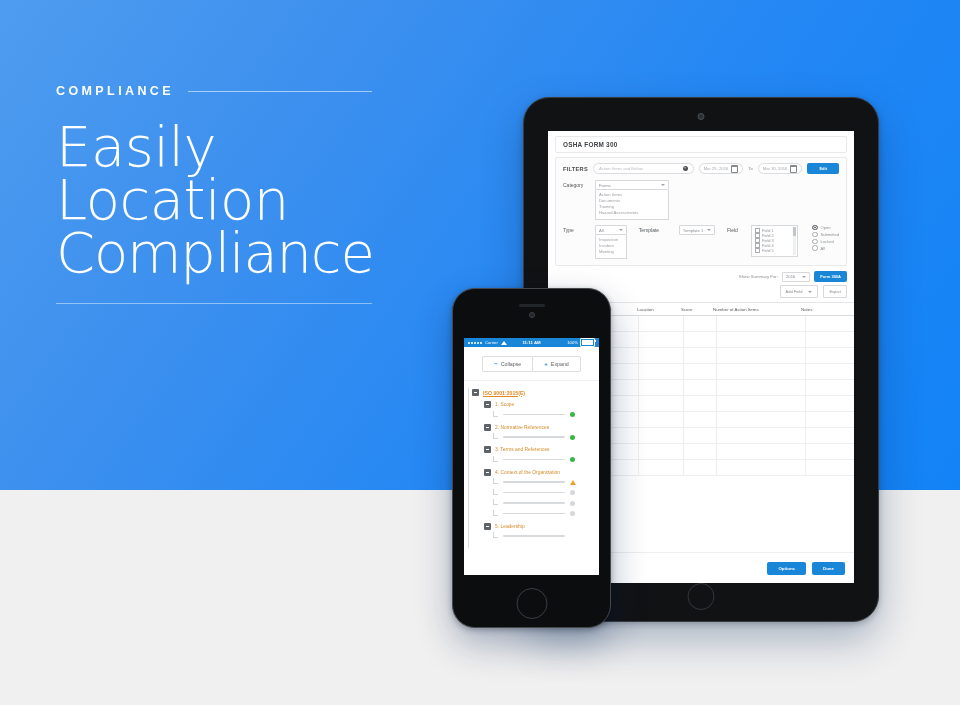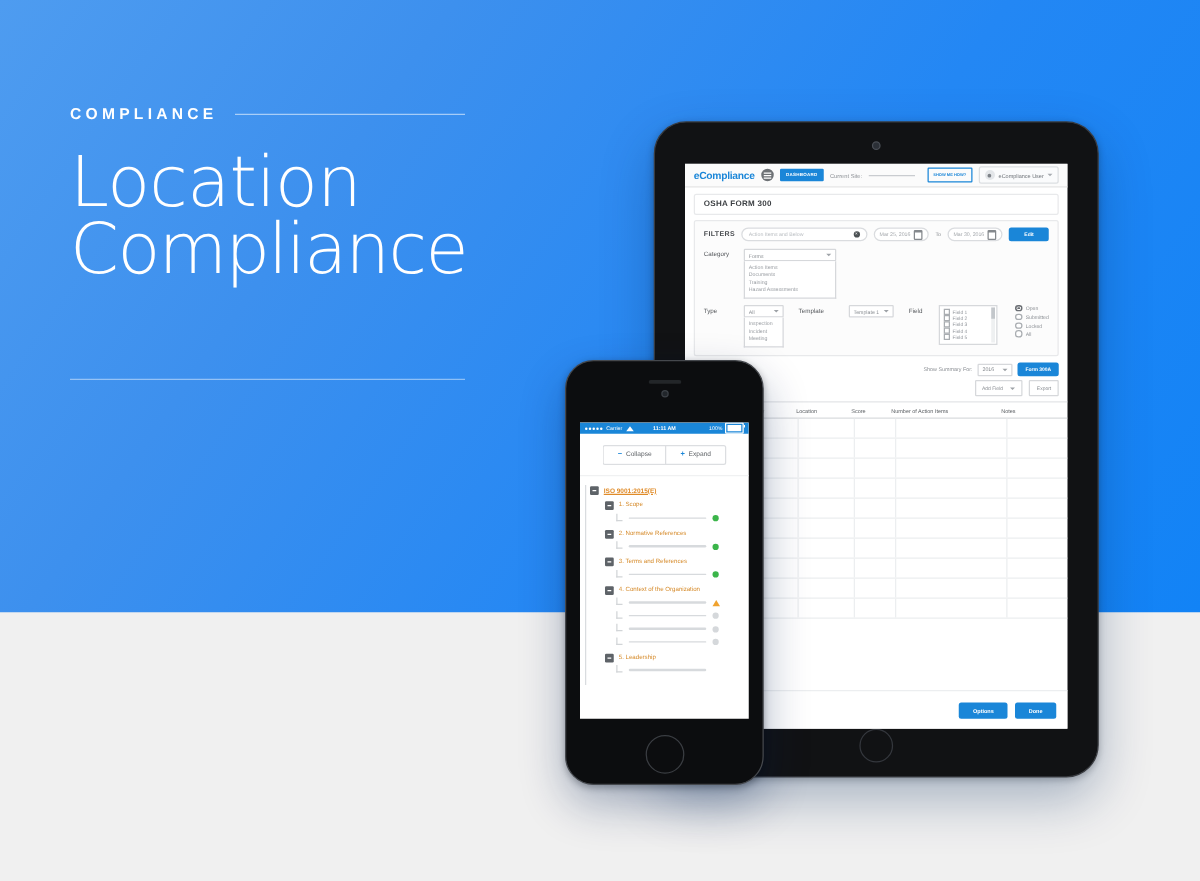--- a/index.html
+++ b/index.html
@@ -312,52 +312,33 @@
 
   <div class="bg-blue"></div>
   <div class="bg-gray"></div>
 
   <div class="copy">
     <div class="eyebrow-row">
       <div class="eyebrow">COMPLIANCE</div>
       <div class="eyebrow-rule"></div>
     </div>
     <div class="headline">
+      <span class="l1">Easily</span>
       <span class="l2">Location</span>
       <span class="l3">Compliance</span>
     </div>
   </div>
   <div class="bottom-rule"></div>
 
   <div class="tablet">
     <div class="tablet-cam"></div>
     <div class="tablet-home"></div>
 
     <div class="tablet-screen">
 
-      <div class="t-topbar">
-        <div class="t-logo">eCompliance</div>
-        <div class="t-hamb">
-            <i></i>
-            <i></i>
-            <i></i>
-          </div>
-        <div class="t-bluebtn">DASHBOARD</div>
-        <div class="t-cursite">Current Site:</div>
-        <div class="t-siteline"></div>
-        <div class="t-spacer"></div>
-        <div class="t-outlinebtn">SHOW ME HOW?</div>
-        <div class="t-user">
-          <div class="t-avatar">
-              <s></s>
-            </div>
-          <div class="t-username">eCompliance User</div>
-          <div class="t-caret"></div>
-        </div>
-      </div>
 
       <div class="t-pagebar">
         <div class="t-pagetitle">OSHA FORM 300</div>
       </div>
 
       <div class="t-filterwrap">
         <div class="t-filterrow">
           <div class="t-filterlabel">FILTERS</div>
           <div class="t-search">
             <div class="t-searchph">Action Items and Below</div>

